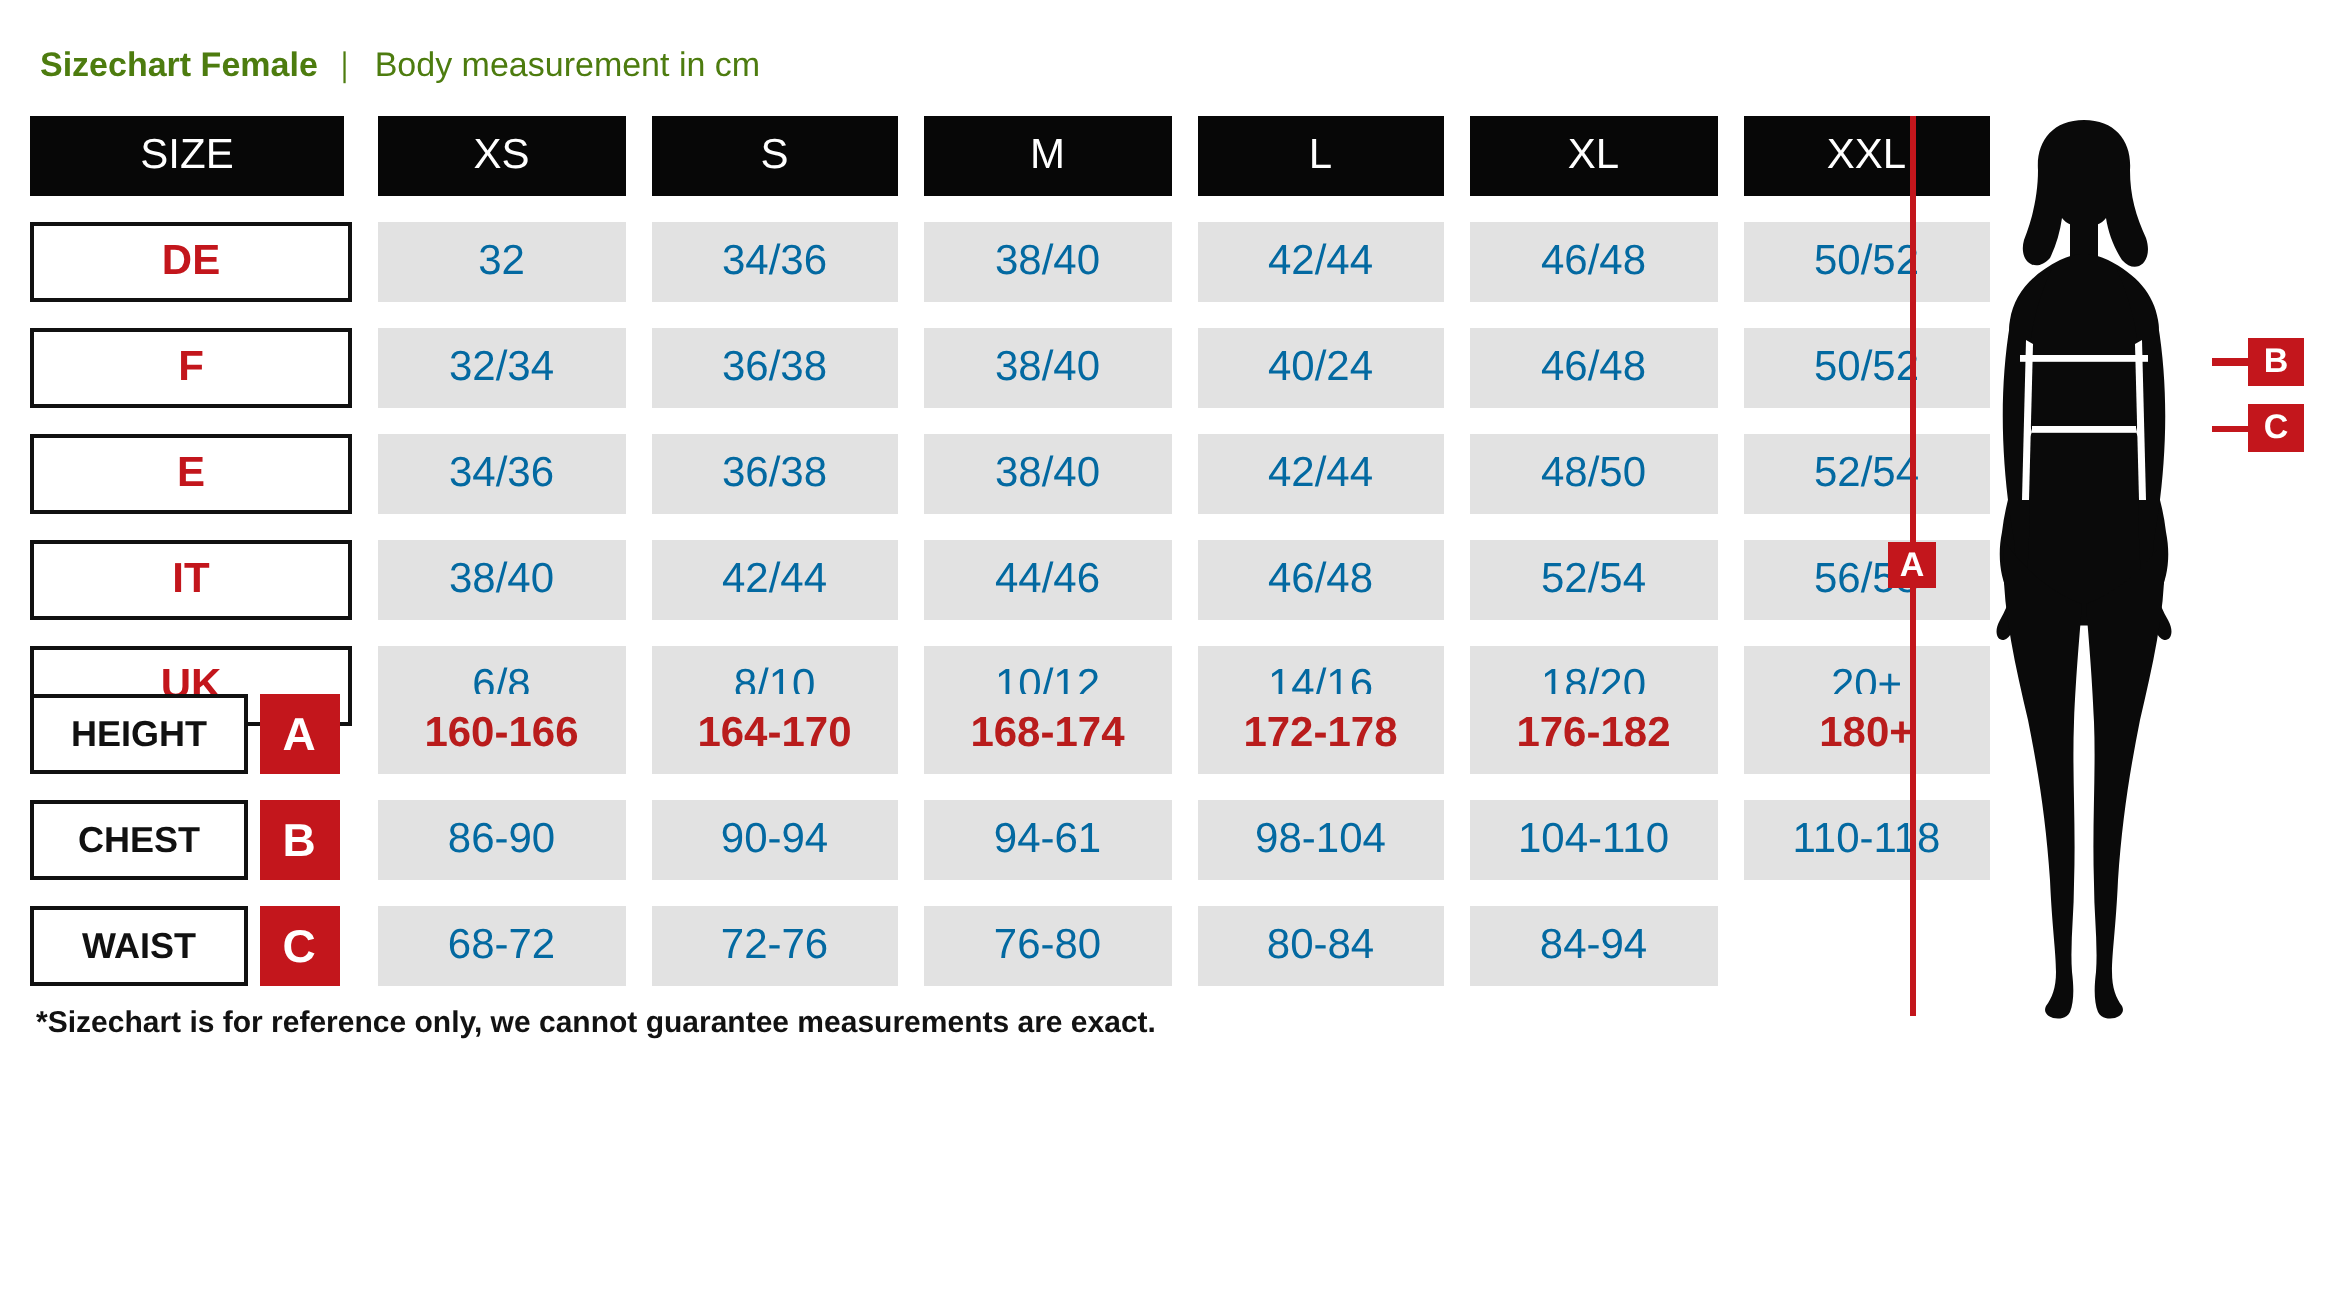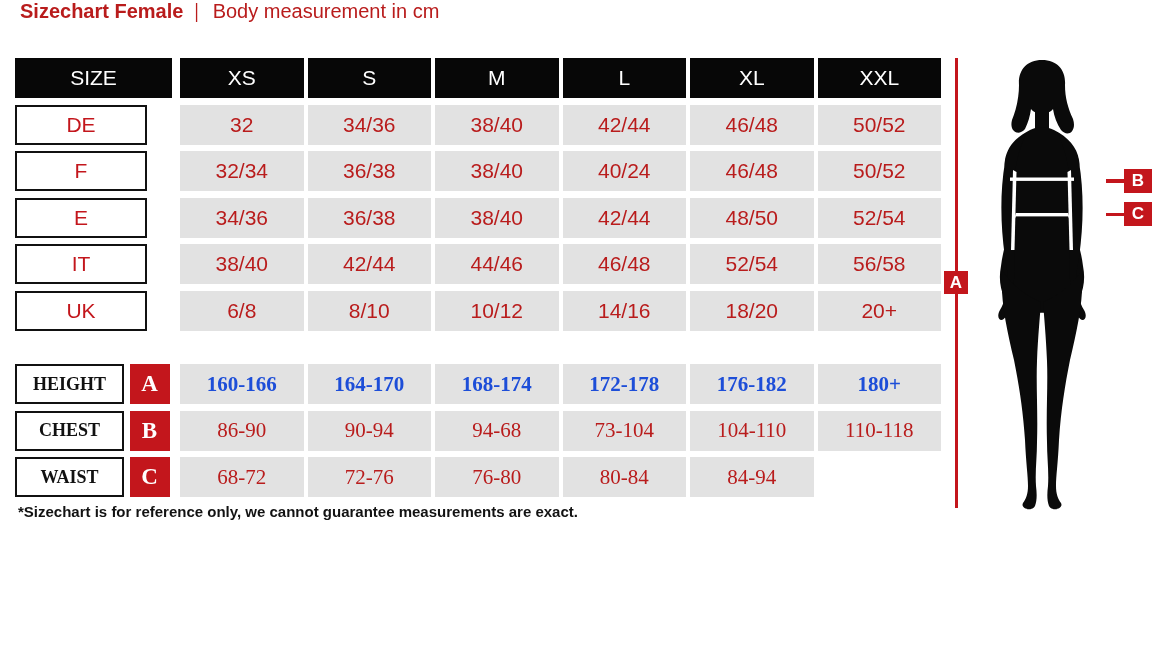--- a/index.html
+++ b/index.html
@@ -1,33 +1,33 @@
 <!DOCTYPE html>
 <html><head>
 <meta charset="utf-8">
 <style>
   html,body{margin:0;padding:0;}
   body{
     width:1169px;height:645px;position:relative;background:#ffffff;
     font-family:"Liberation Sans", sans-serif;overflow:hidden;
   }
   
-  .title-bar{position:absolute;left:20px;top:0;font-size:20px;color:#b91c1c;white-space:nowrap;}
+  .title-bar{position:absolute;left:20px;top:23px;font-size:17px;color:#4d7c0f;white-space:nowrap;}
   .title-main{font-weight:bold;}
   .title-sep{display:inline-block;margin:0 13px 0 11px;font-weight:400;transform:scaleX(.8);}
   
-  .grid{position:absolute;left:15px;display:grid;grid-template-columns:161px repeat(6,123.5px);column-gap:4px;row-gap:6.5px;grid-auto-rows:40px;}
+  .grid{position:absolute;left:15px;display:grid;grid-template-columns:161px repeat(6,123.5px);column-gap:4px;row-gap:6.5px;grid-auto-rows:40px;gap:13px;}
   .grid1{top:58px;}
-  .grid2{top:364px;font-family:Liberation Serif, serif;}
+  .grid2{top:347px;}
   .hdr{background:#070707;color:#fff;font-size:21px;display:flex;align-items:center;justify-content:center;}
   .hdr.size{width:157px;box-sizing:border-box;}
-  .country{width:132px;box-sizing:border-box;background:#fff;border:2.5px solid #111;
-    color:#c3161c;font-weight:normal;font-size:21px;display:flex;align-items:center;justify-content:center;}
-  .cell{background:#e2e2e2;color:#b91c1c;font-size:21px;display:flex;align-items:center;justify-content:center;}
-  .cell.bold{font-weight:bold;color:#1d4ed8;}
+  .country{width:161px;box-sizing:border-box;background:#fff;border:2.5px solid #111;
+    color:#c3161c;font-weight:bold;font-size:21px;display:flex;align-items:center;justify-content:center;}
+  .cell{background:#e2e2e2;color:#0369a1;font-size:21px;display:flex;align-items:center;justify-content:center;}
+  .cell.bold{font-weight:bold;color:#b91c1c;}
   .mwrap{display:flex;align-items:stretch;}
   .mlabel{width:109px;box-sizing:border-box;background:#fff;border:2.5px solid #111;
     color:#111;font-weight:bold;font-size:18px;display:flex;align-items:center;justify-content:center;}
   .marker-sq{width:40px;margin-left:5.5px;background:#c3161c;color:#fff;font-weight:bold;font-size:23px;
     display:flex;align-items:center;justify-content:center;}
   
   .footnote{position:absolute;left:18px;top:503px;font-size:15px;font-weight:bold;color:#121212;}
   
   .fig-silhouette{position:absolute;left:980px;top:58px;}
   .height-line{position:absolute;left:955px;top:58px;width:3px;height:450px;background:#c3161c;}
@@ -108,22 +108,22 @@
   <div class="cell bold">172-178</div>
   <div class="cell bold">176-182</div>
   <div class="cell bold">180+</div>
 
   <div class="mwrap">
     <div class="mlabel">CHEST</div>
     <div class="marker-sq">B</div>
   </div>
   <div class="cell">86-90</div>
   <div class="cell">90-94</div>
-  <div class="cell">94-68</div>
-  <div class="cell">73-104</div>
+  <div class="cell">94-61</div>
+  <div class="cell">98-104</div>
   <div class="cell">104-110</div>
   <div class="cell">110-118</div>
 
   <div class="mwrap">
     <div class="mlabel">WAIST</div>
     <div class="marker-sq">C</div>
   </div>
   <div class="cell">68-72</div>
   <div class="cell">72-76</div>
   <div class="cell">76-80</div>

